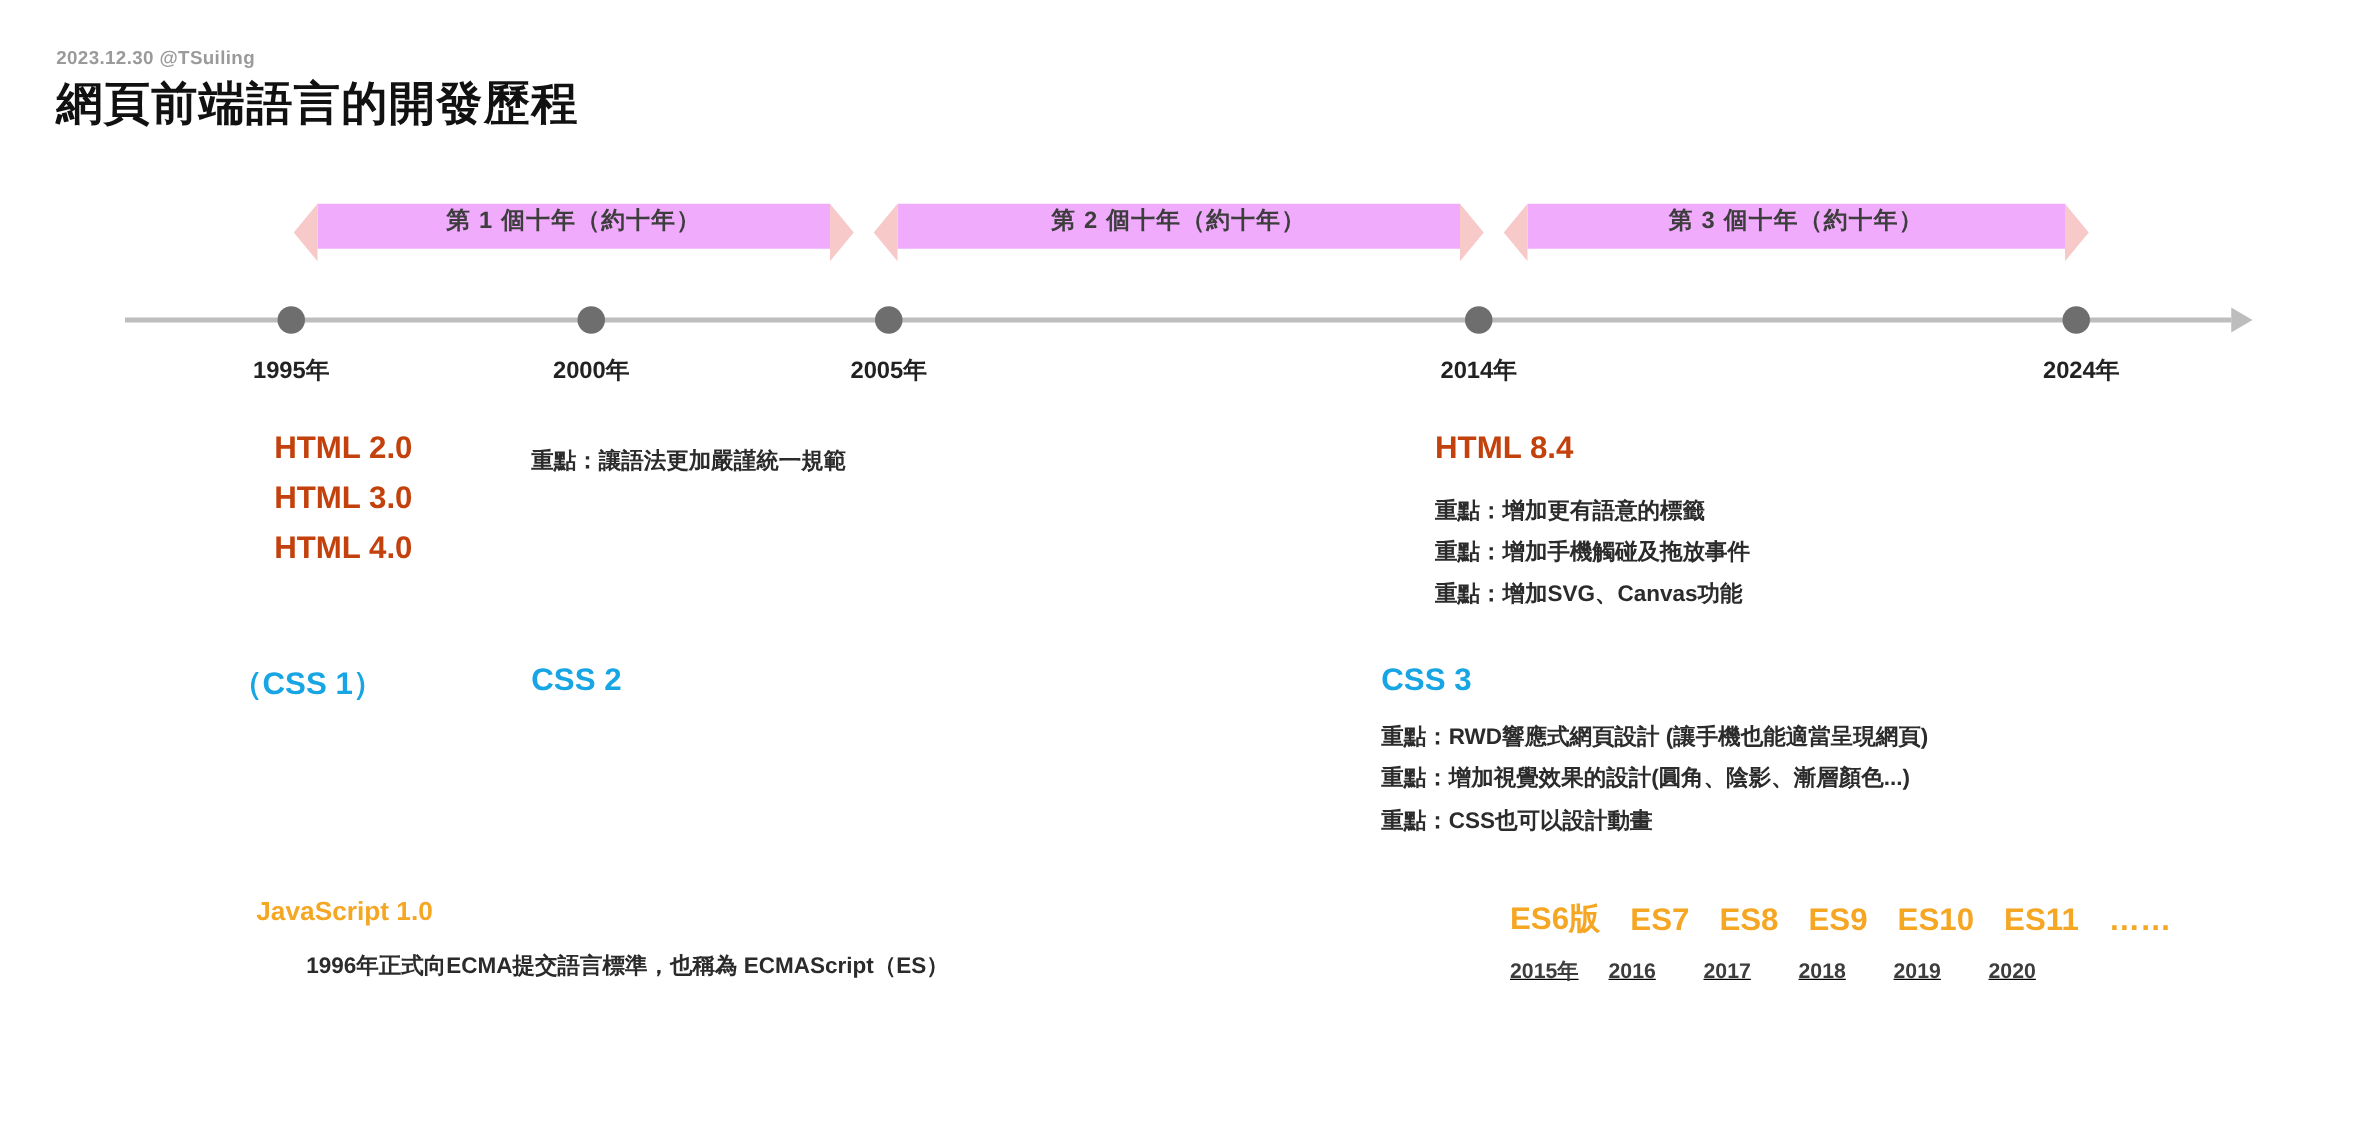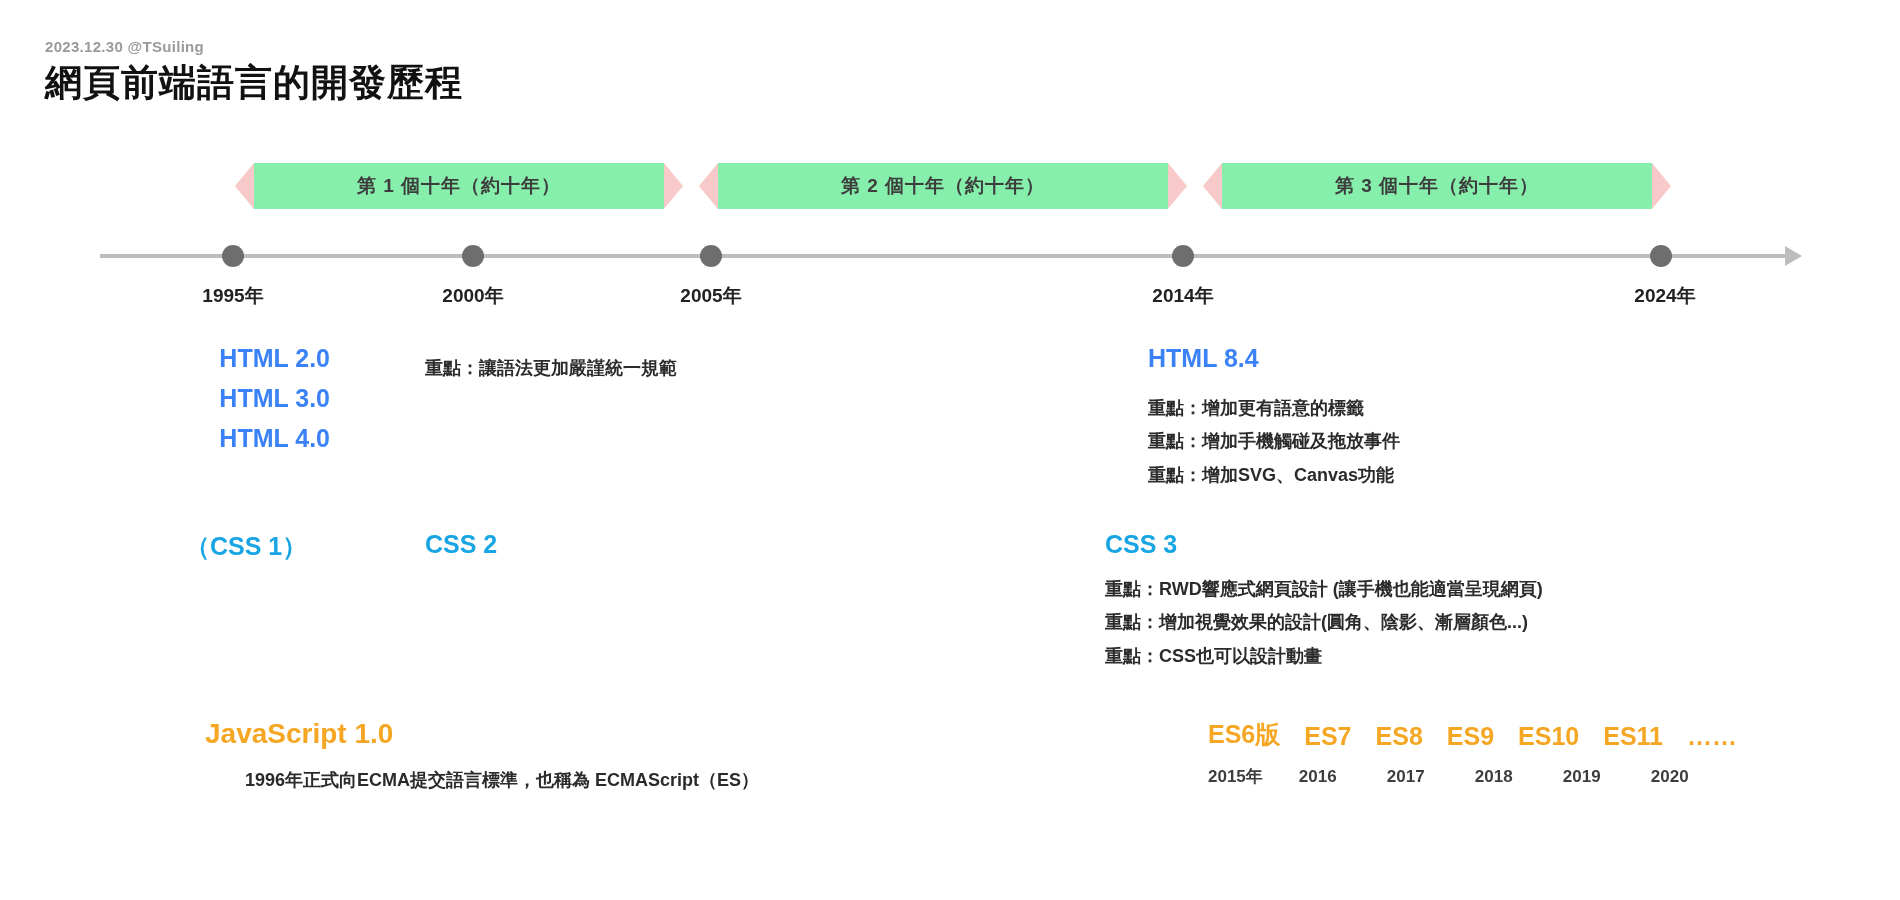--- a/index.html
+++ b/index.html
@@ -31,25 +31,24 @@
     top: 58px;
     font-size: 37px;
     font-weight: bold;
     color: #111111;
     letter-spacing: 1px;
   }
 
   
   .decade {
     position: absolute;
-    height: 46px;
+    height: 36px;
     top: 163px;
-    background: #86efac;
+    background: #f0abfc;
     display: flex;
-    align-items: center;
     justify-content: center;
     color: #3d3d3d;
     font-size: 19px;
     font-weight: bold;
     letter-spacing: 1px;
   }
   .decade::before,
   .decade::after {
     content: "";
     position: absolute;
@@ -106,35 +105,35 @@
     color: #222222;
     transform: translateX(-50%);
     white-space: nowrap;
     text-align: center;
   }
 
   
   .block { position: absolute; }
 
   .head-html {
-    color: #3b82f6;
+    color: #c2410c;
     font-size: 25px;
     font-weight: bold;
     white-space: nowrap;
     line-height: 1.6;
   }
   .head-css {
     color: #17a5e4;
     font-size: 25px;
     font-weight: bold;
     white-space: nowrap;
   }
   .head-js {
     color: #f5a623;
-    font-size: 28px;
+    font-size: 21px;
     font-weight: bold;
     white-space: nowrap;
   }
   .note-strong {
     color: #2b2b2b;
     font-size: 18px;
     font-weight: bold;
     white-space: nowrap;
     line-height: 1.85;
   }
@@ -155,21 +154,22 @@
     font-size: 25px;
     font-weight: bold;
     white-space: nowrap;
   }
   .es-years {
     position: absolute;
     left: 1208px;
     top: 765px;
     display: flex;
     align-items: baseline;
-    gap: 36px;
+    gap: 24px;
+    text-decoration: underline;
   }
   .es-years .es-year {
     color: #3d3d3d;
     font-size: 17px;
     font-weight: bold;
     white-space: nowrap;
     min-width: 52px;
   }
 </style>
 </head>

